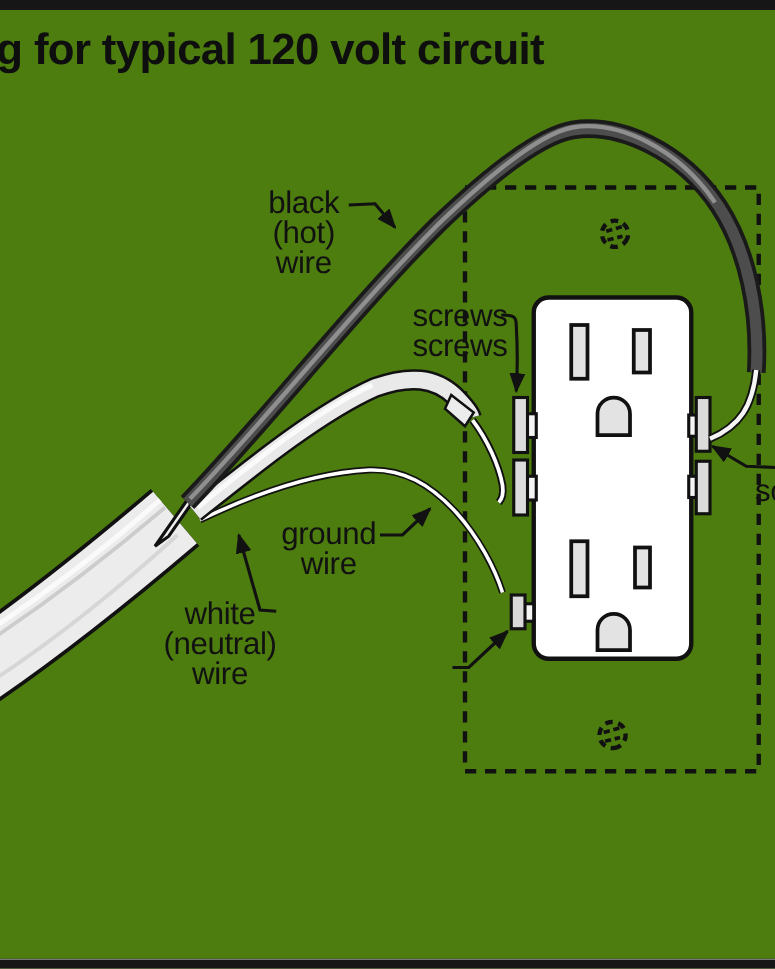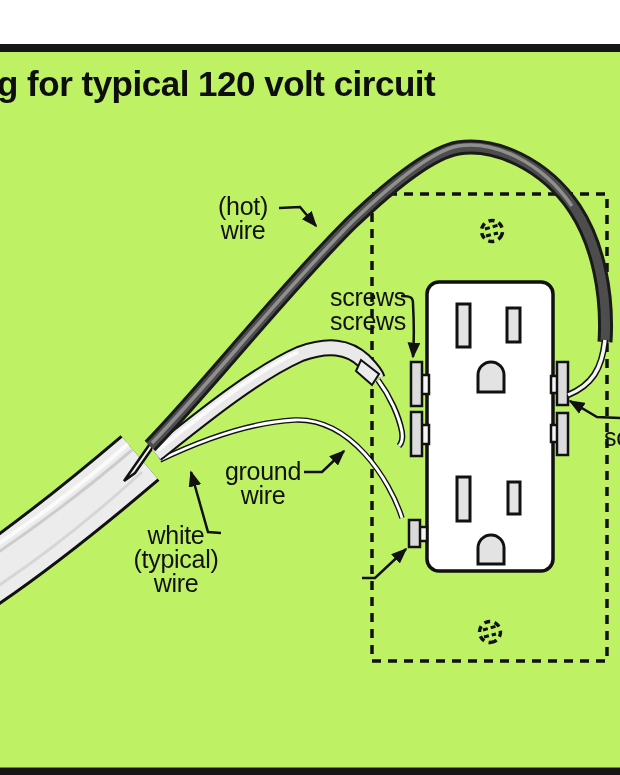--- a/index.html
+++ b/index.html
@@ -1,18 +1,18 @@
 <!DOCTYPE html>
 <html><head>
 <meta charset="utf-8">
 <style>
   html,body{margin:0;padding:0;background:#fff;}
   body{width:620px;height:775px;overflow:hidden;position:relative;
        font-family:"Liberation Sans",sans-serif;}
-  .stage{position:absolute;inset:0;background:#bef264;margin-top:44px;}
+  .stage{position:absolute;inset:0;background:#4d7c0f;}
   .bar{position:absolute;left:0;width:620px;background:#161616;}
   .bar.top{top:0;height:8px;}
   .bar.bottom{bottom:0;height:7px;border-top:1px solid #777;}
   .title{position:absolute;left:-3px;top:20px;white-space:nowrap;
          font-size:35px;font-weight:bold;letter-spacing:-0.5px;color:#0e0e0e;}
   .lbl{position:absolute;width:130px;text-align:center;color:#111;
        font-size:25px;line-height:24px;letter-spacing:-0.3px;}
   .lbl span{display:block;}
   .lbl.left-align{text-align:left;}
   svg{position:absolute;left:0;top:0;}
@@ -116,37 +116,38 @@
       <path d="M 279 164 L 300 163 L 316 182" marker-end="url(#arw)"></path>
       <path d="M 401 252 C 412 252 413 254 413 260 C 414 278 414 298 413 313" marker-end="url(#arw)"></path>
       <path d="M 304 428 L 322 428 L 344 407" marker-end="url(#arw)"></path>
       <path d="M 221 489 L 208 488 L 191 428" marker-end="url(#arw)"></path>
       <path d="M 362 534 L 375 534 L 406 505" marker-end="url(#arw)"></path>
       <path d="M 621 374 L 597 373 L 570 357" marker-end="url(#arw)"></path>
     </g>
   </svg>
 
   <div class="lbl" style="left:178px;top:150px;">
+    <span>black</span>
     <span>(hot)</span>
     <span>wire</span>
   </div>
 
   <div class="lbl" style="left:303px;top:241px;">
     <span>screws</span>
     <span>screws</span>
   </div>
 
   <div class="lbl" style="left:198px;top:415px;">
     <span>ground</span>
     <span>wire</span>
   </div>
 
   <div class="lbl" style="left:111px;top:479px;">
     <span>white</span>
-    <span>(typical)</span>
+    <span>(neutral)</span>
     <span>wire</span>
   </div>
 
   <div class="lbl" style="left:266px;top:522px;">
   </div>
 
   <div class="lbl left-align" style="left:604px;top:381px;width:90px;">
     <span>screws</span>
   </div>
 

